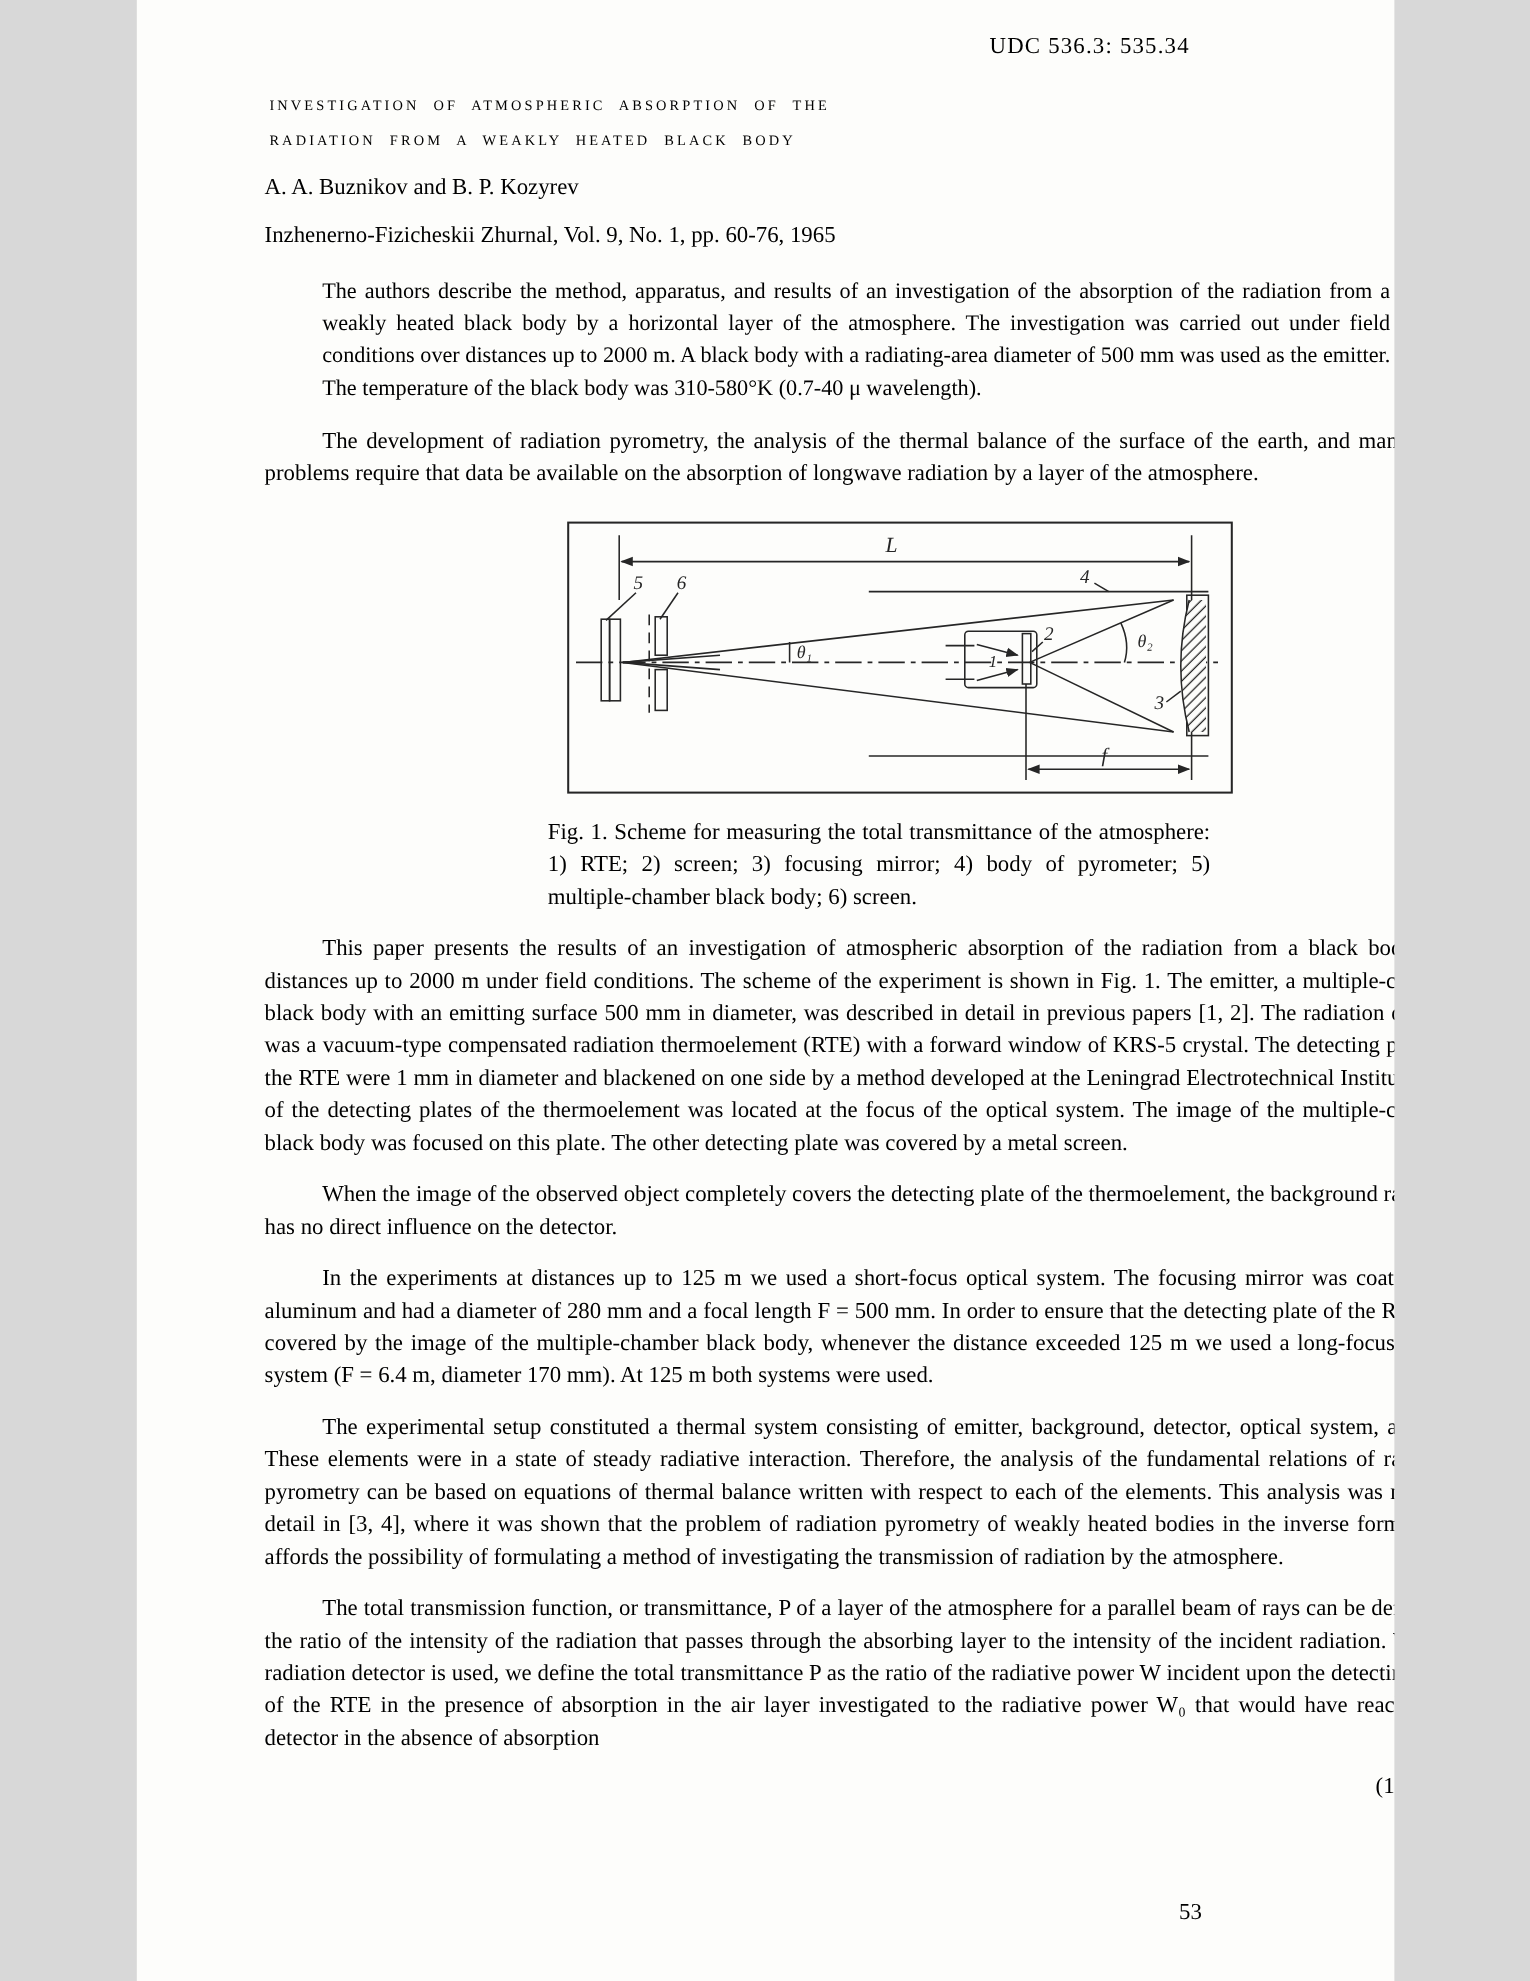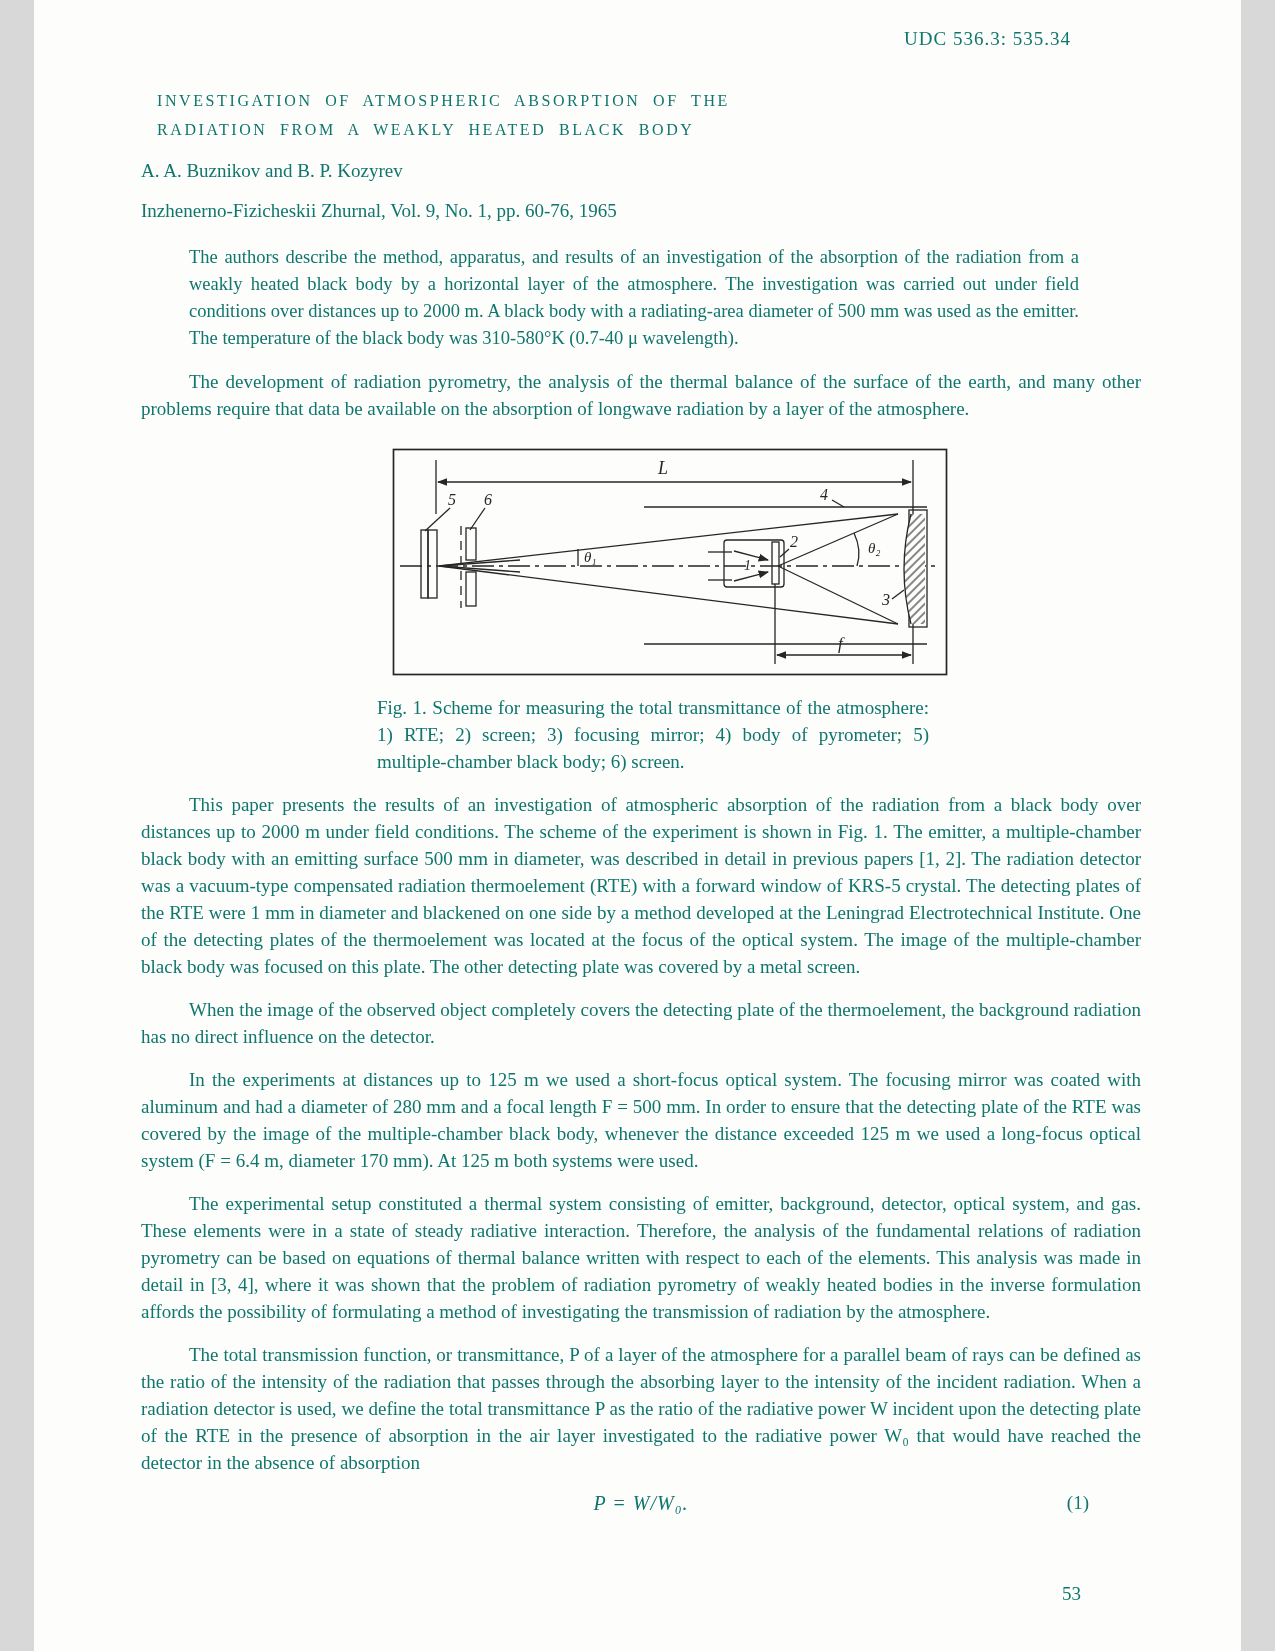--- a/index.html
+++ b/index.html
@@ -1,35 +1,35 @@
 <!DOCTYPE html>
 <html><head>
 <meta charset="utf-8">
 <style>
   html,body { margin:0; padding:0; background:#d8d8d8; }
   .page {
     position:relative;
-    width:1207px; height:1651px;
+    width:1048px; height:1651px;
     margin:0 auto;
     background:#fdfdfb;
-    color:#0f766e;
+    color:#000000;
     font-family:"Liberation Serif", serif;
     overflow:hidden;
   }
   .udc {
     position:absolute; top:28px; right:170px;
     font-size:19px; letter-spacing:1px;
   }
   .content {
     position:absolute; left:107px; top:70px; width:1000px;
   }
   .title {
-    font-size:16px; line-height:29px;
+    font-size:12px; line-height:29px;
     letter-spacing:2.6px; word-spacing:6px;
-    font-weight:normal; margin:16px;
+    font-weight:normal; margin:4px;
   }
   .authors { margin-top:14px; font-size:19px; }
   .source  { margin-top:18px; font-size:19px; }
   .abstract {
     margin:22px 62px 0 48px;
     font-size:18.5px; line-height:27px;
     text-align:justify;
   }
   p.body-par {
     margin:16px 0 0 0;
@@ -161,21 +161,20 @@
 
     <div class="caption">Fig. 1. Scheme for measuring the total transmittance of the atmosphere: 1) RTE; 2) screen; 3) focusing mirror; 4) body of pyrometer; 5) multiple-chamber black body; 6) screen.</div>
 
     <p class="body-par">This paper presents the results of an investigation of atmospheric absorption of the radiation from a black body over distances up to 2000 m under field conditions. The scheme of the experiment is shown in Fig. 1. The emitter, a multiple-chamber black body with an emitting surface 500 mm in diameter, was described in detail in previous papers [1, 2]. The radiation detector was a vacuum-type compensated radiation thermoelement (RTE) with a forward window of KRS-5 crystal. The detecting plates of the RTE were 1 mm in diameter and blackened on one side by a method developed at the Leningrad Electrotechnical Institute. One of the detecting plates of the thermoelement was located at the focus of the optical system. The image of the multiple-chamber black body was focused on this plate. The other detecting plate was covered by a metal screen.</p>
     <p class="body-par">When the image of the observed object completely covers the detecting plate of the thermoelement, the background radiation has no direct influence on the detector.</p>
     <p class="body-par">In the experiments at distances up to 125 m we used a short-focus optical system. The focusing mirror was coated with aluminum and had a diameter of 280 mm and a focal length F = 500 mm. In order to ensure that the detecting plate of the RTE was covered by the image of the multiple-chamber black body, whenever the distance exceeded 125 m we used a long-focus optical system (F = 6.4 m, diameter 170 mm). At 125 m both systems were used.</p>
     <p class="body-par">The experimental setup constituted a thermal system consisting of emitter, background, detector, optical system, and gas. These elements were in a state of steady radiative interaction. Therefore, the analysis of the fundamental relations of radiation pyrometry can be based on equations of thermal balance written with respect to each of the elements. This analysis was made in detail in [3, 4], where it was shown that the problem of radiation pyrometry of weakly heated bodies in the inverse formulation affords the possibility of formulating a method of investigating the transmission of radiation by the atmosphere.</p>
     <p class="body-par">The total transmission function, or transmittance, P of a layer of the atmosphere for a parallel beam of rays can be defined as the ratio of the intensity of the radiation that passes through the absorbing layer to the intensity of the incident radiation. When a radiation detector is used, we define the total transmittance P as the ratio of the radiative power W incident upon the detecting plate of the RTE in the presence of absorption in the air layer investigated to the radiative power W₀ that would have reached the detector in the absence of absorption</p>
 
     <div class="equation-row">
-      <div class="formula">P = W/W₀.</div>
       <div class="eq-number">(1)</div>
     </div>
 
   </div>
 
   <div class="page-number">53</div>
 
 </div>
 
 </body></html>

